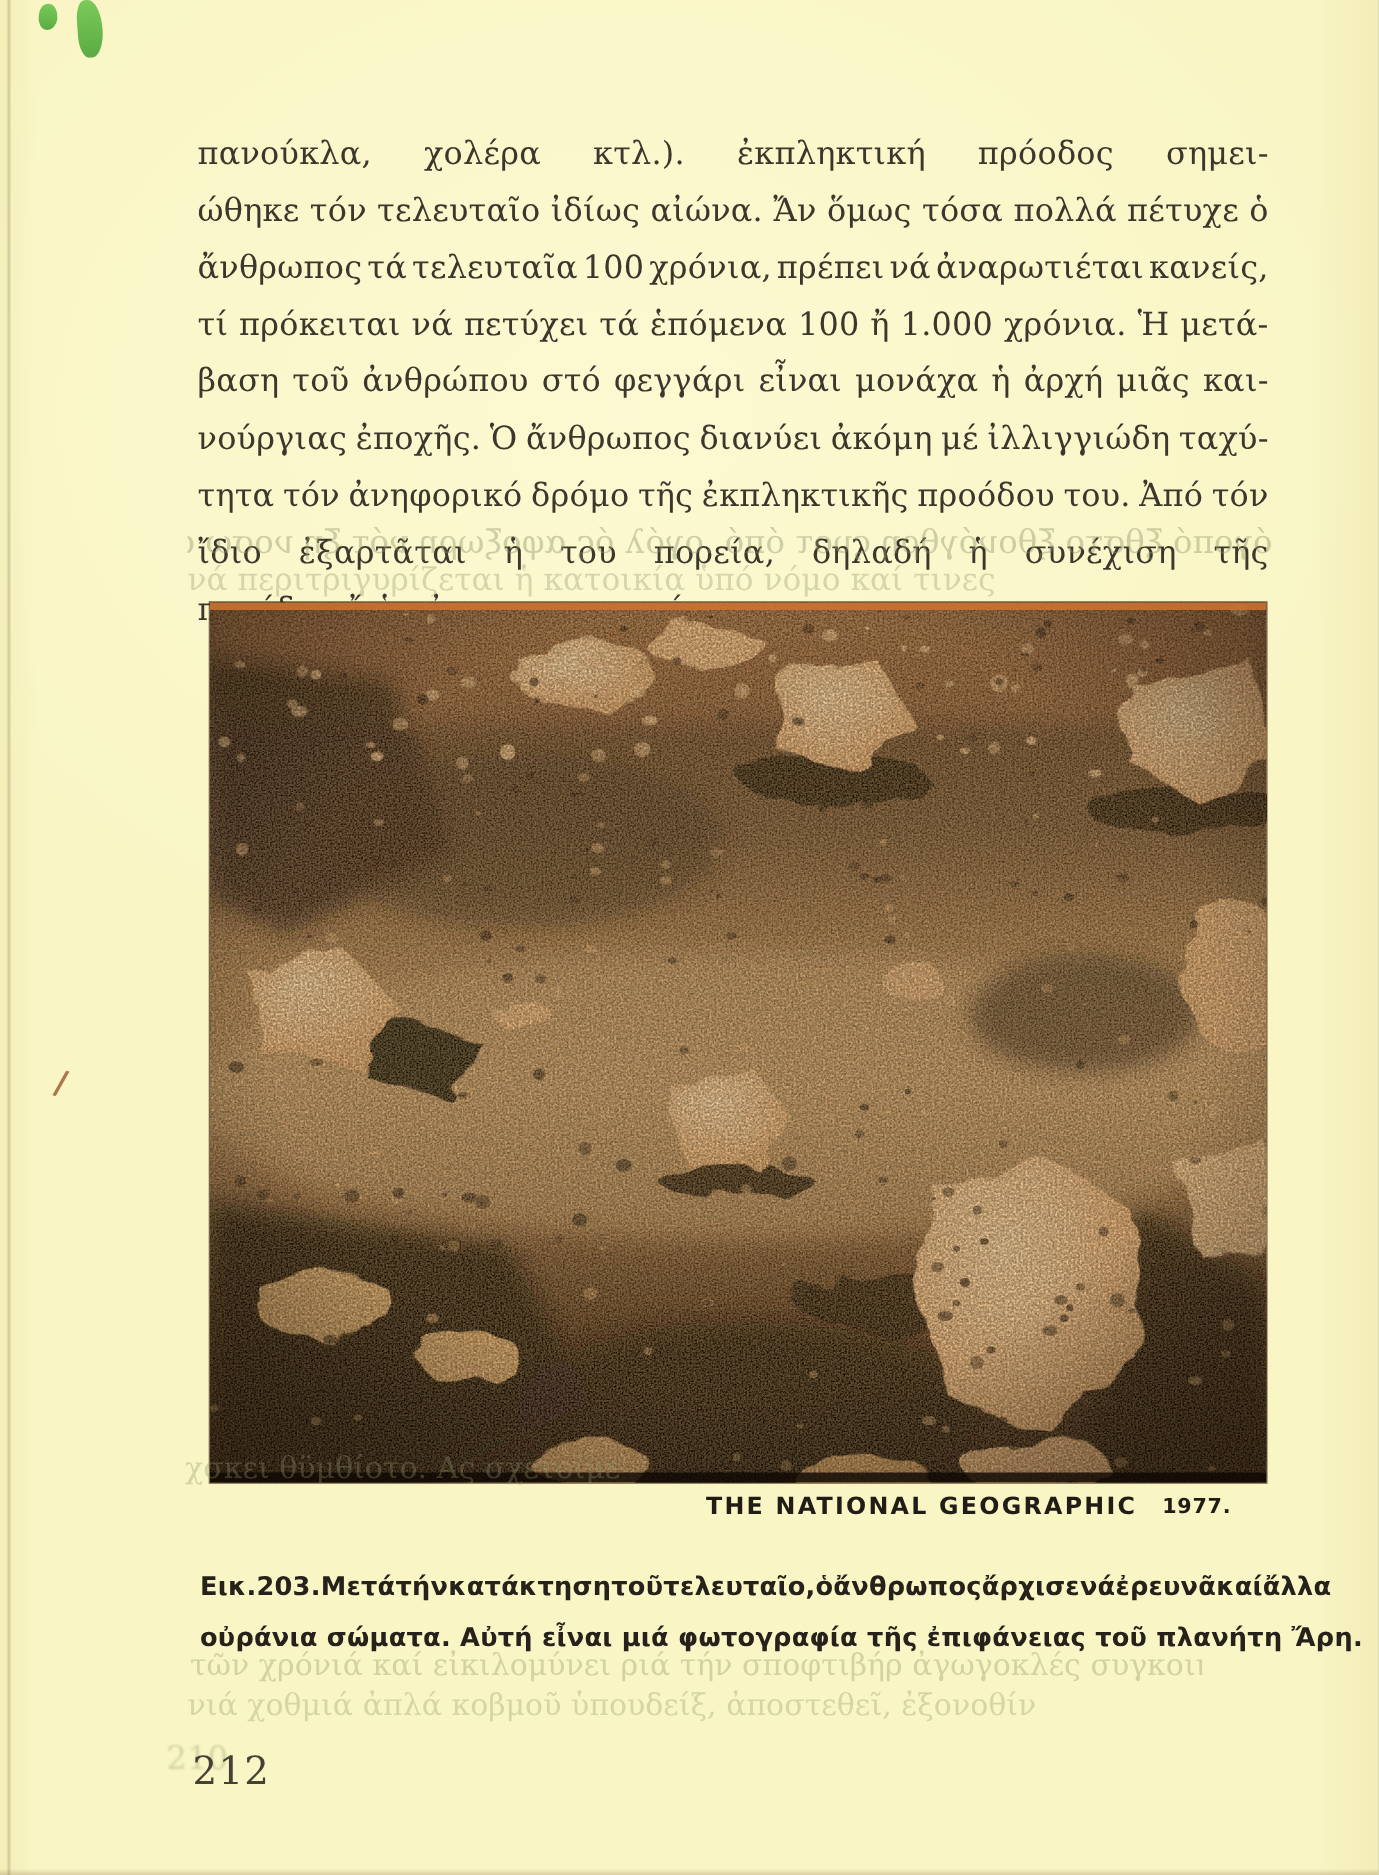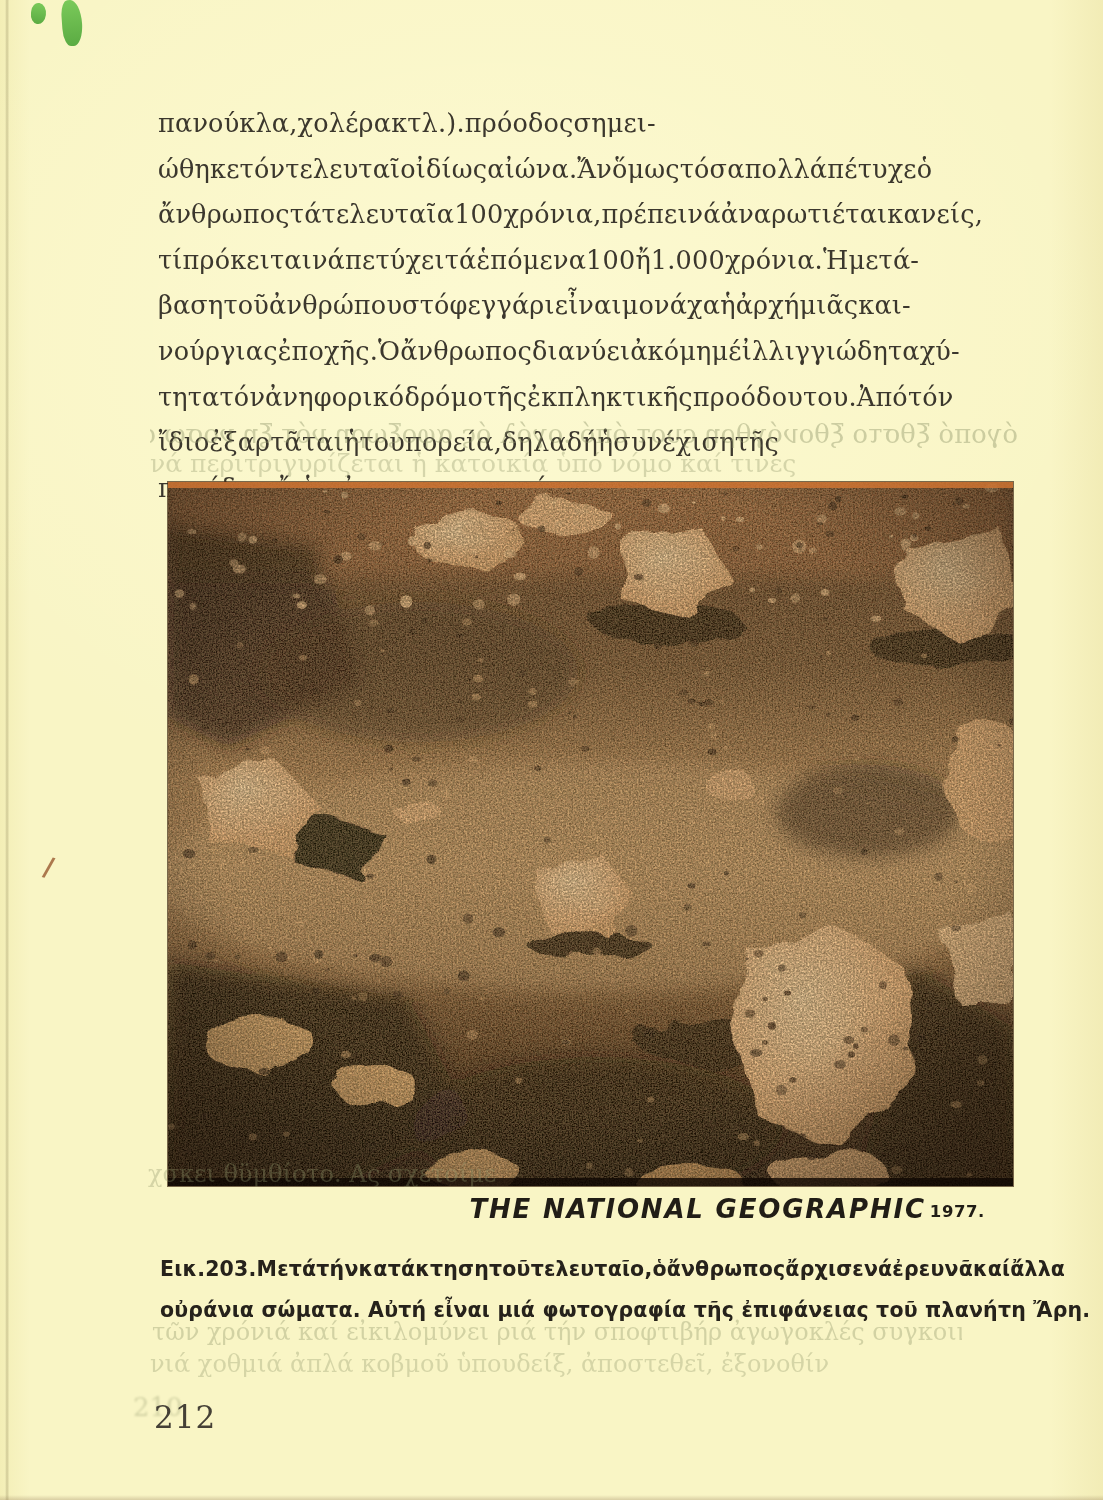--- a/index.html
+++ b/index.html
@@ -28,21 +28,21 @@
     border-radius:45% 55% 50% 50%;opacity:.85;
   }
   .green-marks i:nth-child(1){left:31px;top:3px;width:15px;height:21px;transform:rotate(7deg);}
   .green-marks i:nth-child(2){left:62px;top:0px;width:20px;height:46px;transform:rotate(-4deg);border-radius:40% 60% 55% 45%;}
   
   .body-text{
     position:absolute;left:158px;top:101px;width:857px;
     font-size:25.5px;color:#3b372d;letter-spacing:.2px;
   }
   .body-text .line{height:45.6px;line-height:45.6px;white-space:nowrap;}
-  .line.just{display:flex;white-space:nowrap;}
+  .line.just{display:flex;justify-content:space-between;white-space:nowrap;}
   
   .ghost{
     position:absolute;color:#8f956a;opacity:.42;
     font-family:"DejaVu Serif","Liberation Serif",serif;
     filter:blur(.6px);white-space:nowrap;overflow:hidden;
   }
   .g1{left:150px;top:419px;width:868px;font-size:26px;transform:scaleX(-1);}
   .g2{left:150px;top:449px;width:650px;font-size:25px;opacity:.34;}
   .g3{left:148px;top:1160px;width:500px;font-size:24px;opacity:.34;}
   .g4{left:152px;top:1318px;width:810px;font-size:24px;opacity:.36;}
@@ -59,22 +59,22 @@
     box-shadow:0 0 0 1px rgba(90,60,30,.25);
     background:#6e4a2a;
   }
   .photo svg{display:block;}
   
   .credit{
     position:absolute;right:118px;top:1194px;
     font-family:"DejaVu Sans","Liberation Sans",sans-serif;
     font-weight:bold;color:#211d16;white-space:nowrap;
   }
-  .credit .t{font-size:26px;letter-spacing:1.8px;font-style:italic;}
-  .credit .y{font-size:16.5px;letter-spacing:.6px;margin-left:4px;vertical-align:1px;}
+  .credit .t{font-size:19px;letter-spacing:1.8px;}
+  .credit .y{font-size:16.5px;letter-spacing:.6px;margin-left:20px;vertical-align:1px;}
   
   .caption{
     position:absolute;left:160px;top:1249px;width:845px;
     font-family:"DejaVu Sans","Liberation Sans",sans-serif;
     font-weight:bold;font-size:20.5px;color:#26221b;letter-spacing:.2px;
   }
   .caption .line{height:41px;line-height:41px;white-space:nowrap;}
   
   .pagenum{
     position:absolute;left:154px;top:1399px;
@@ -91,20 +91,21 @@
   <div class="green-marks">
     <i></i>
     <i></i>
   </div>
 
   <div class="body-text">
       <div class="line just">
         <span>πανούκλα,</span>
         <span>χολέρα</span>
         <span>κτλ.).</span>
+        <span>ἐκπληκτική</span>
         <span>πρόοδος</span>
         <span>σημει-</span>
       </div>
       <div class="line just">
         <span>ώθηκε</span>
         <span>τόν</span>
         <span>τελευταῖο</span>
         <span>ἰδίως</span>
         <span>αἰώνα.</span>
         <span>Ἄν</span>

